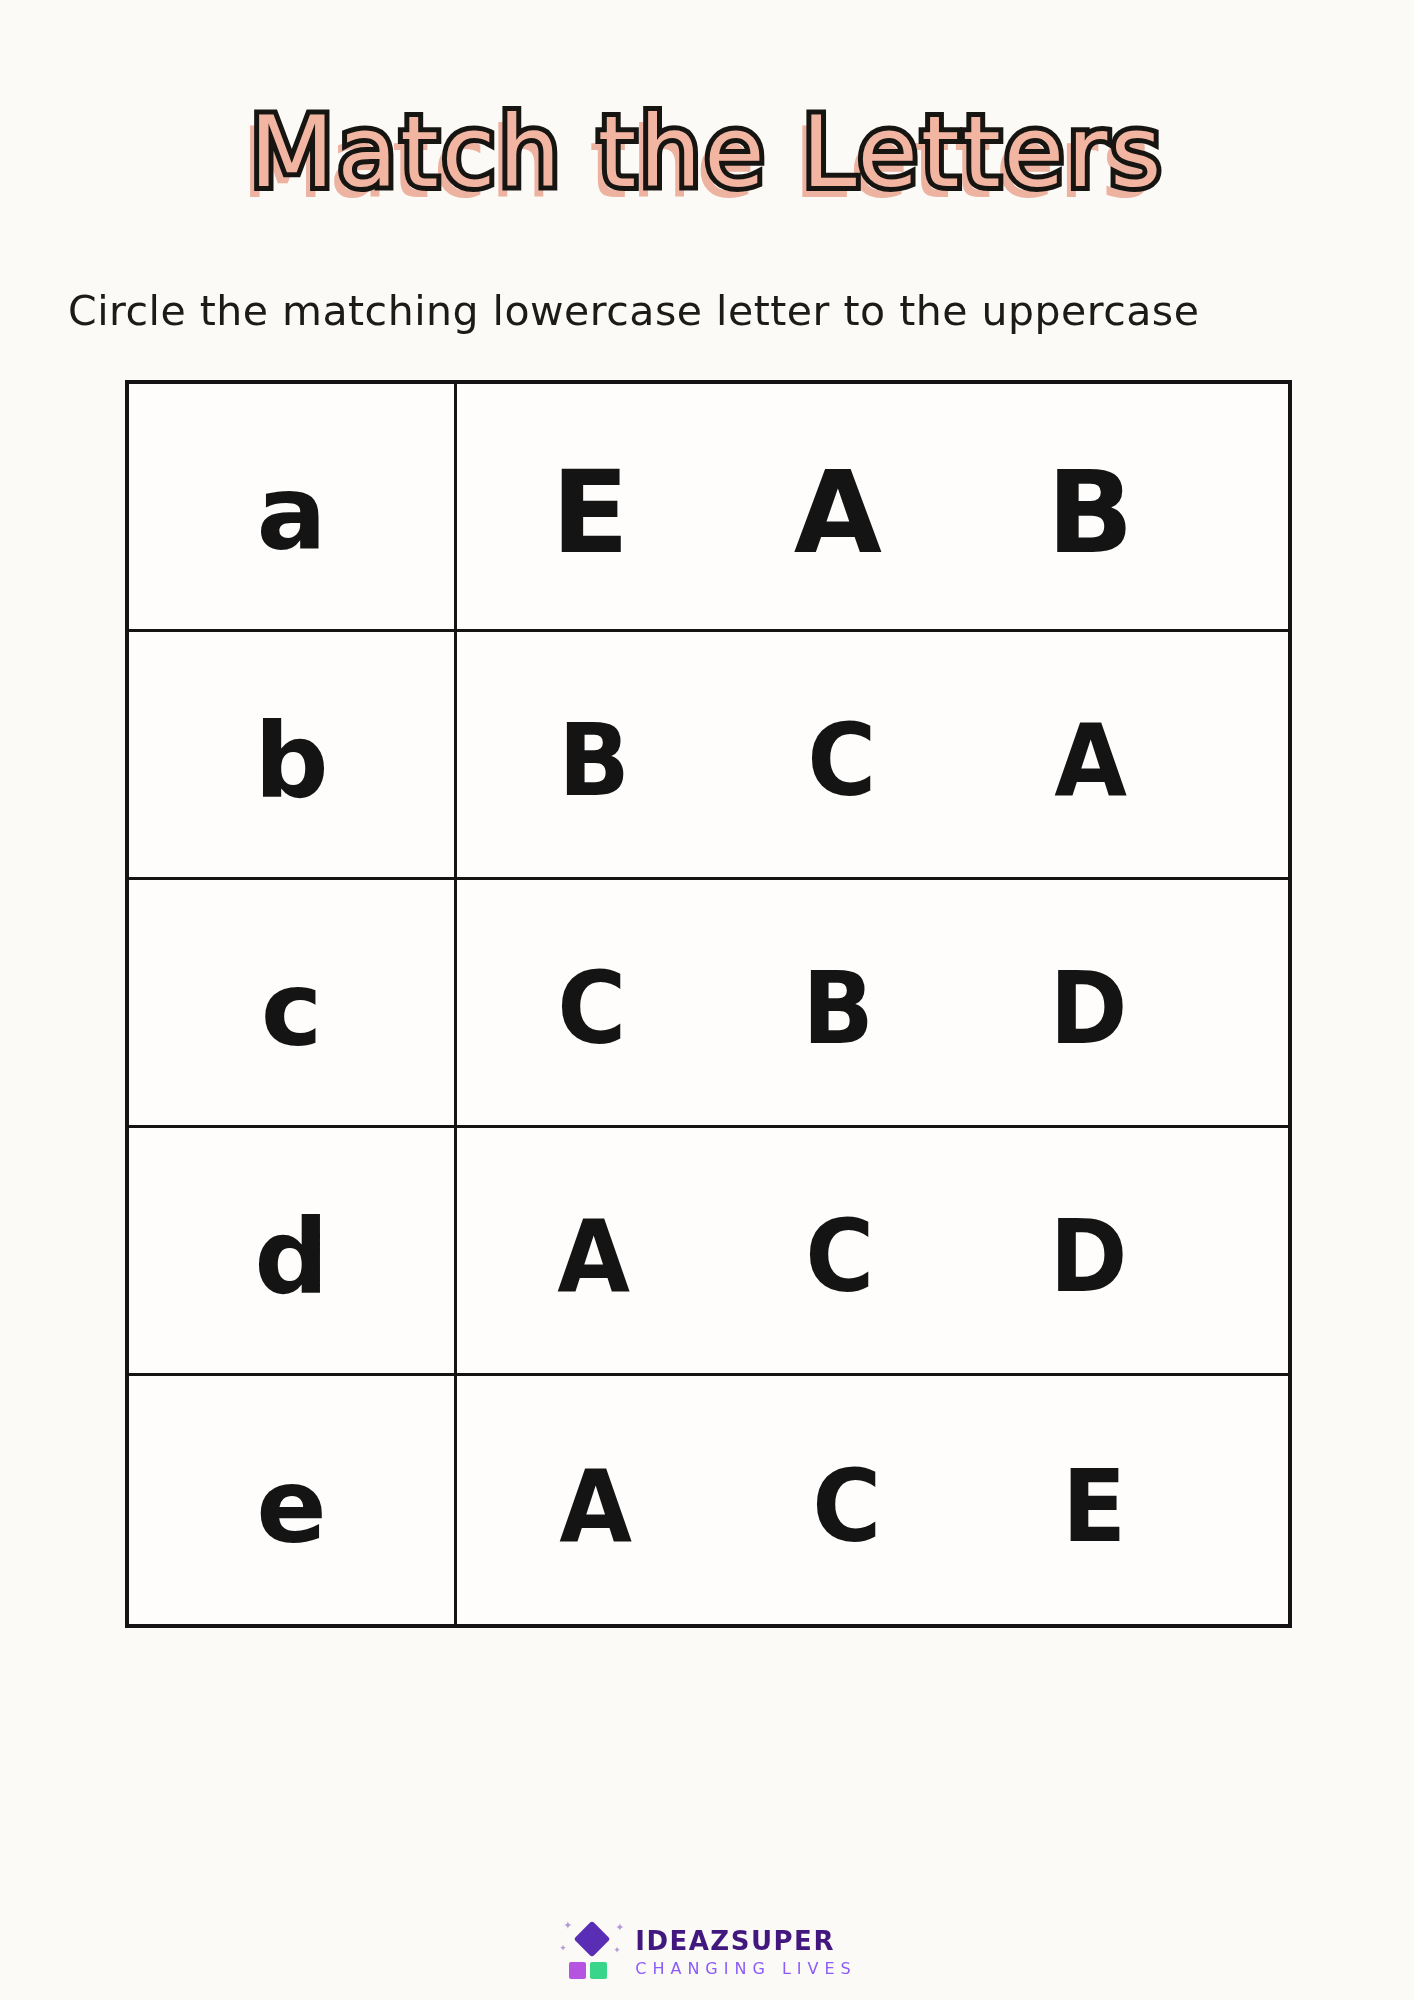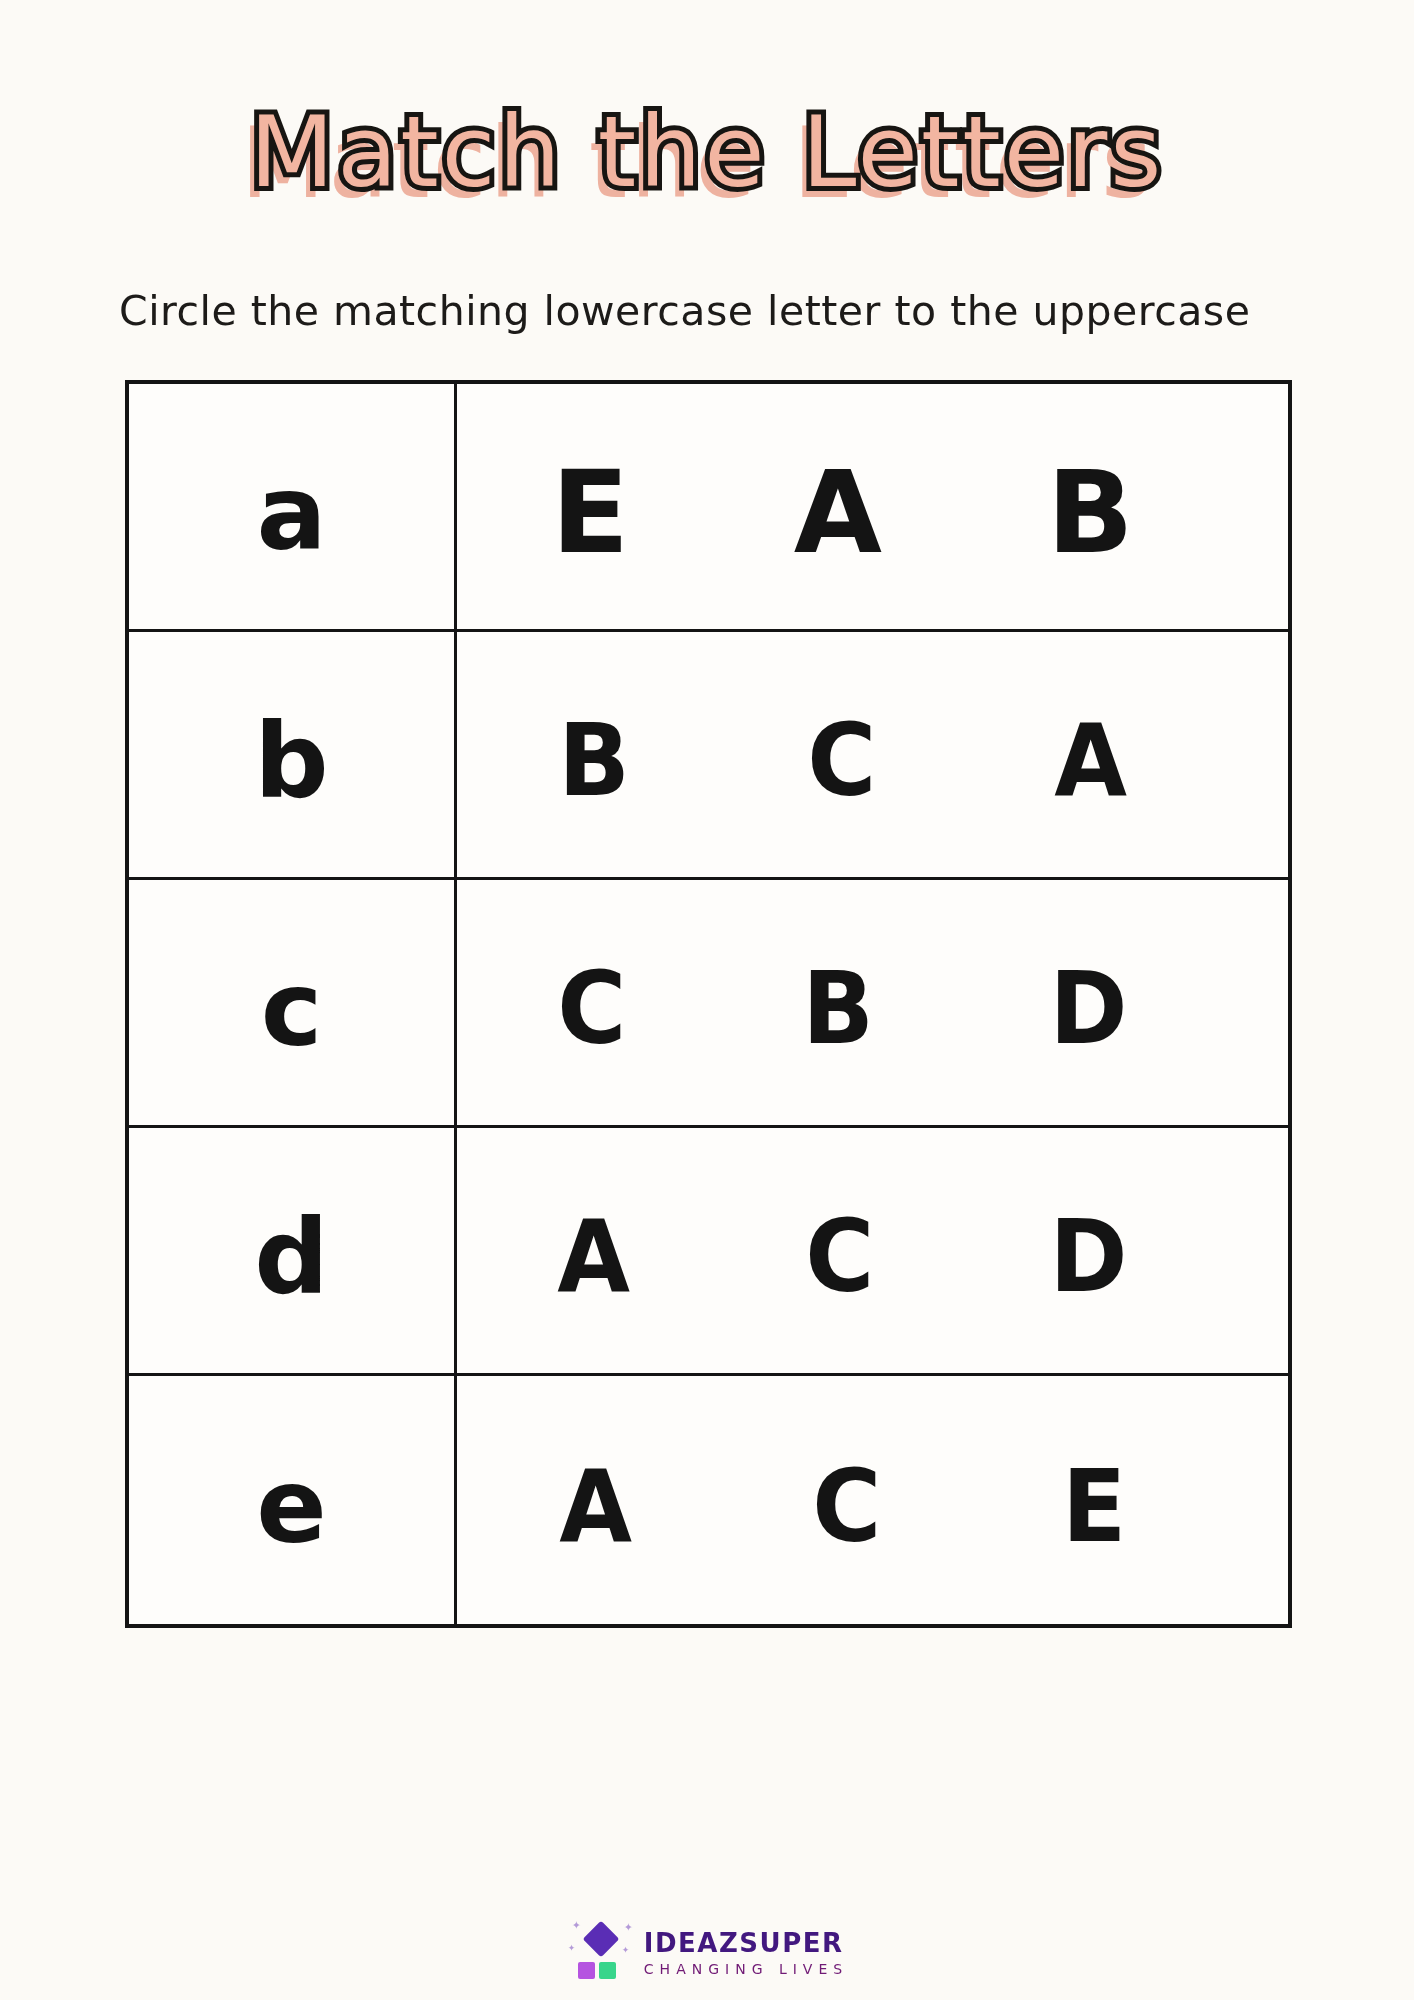--- a/index.html
+++ b/index.html
@@ -25,21 +25,21 @@
   .title-layer {
     position: absolute; left: 0; top: 0;
     width: 100%; text-align: center;
   }
   .title-shadow { color: #eeb2a0; transform: translate(-9px, 11px); }
   .title-outline { color: #171512; -webkit-text-stroke: 10px #171512; }
   .title-fill { color: #f2b5a1; }
 
   
   .instruction {
-    margin: 26px 0 0 119px;
+    margin: 26px 0 0 68px;
     width: 1180px;
     font-size: 41px;
     line-height: 86px;
     color: #1d1b19;
     letter-spacing: 0.5px;
     font-weight: 500;
   }
 
   
   .ws-table {
@@ -103,21 +103,21 @@
     width: 17px; height: 17px; border-radius: 2px;
   }
   .sq-magenta { left: 12px; background: #b554e0; }
   .sq-green   { left: 33px; background: #38d58b; }
   .logo-text { display: flex; flex-direction: column; gap: 3px; }
   .brand {
     font-size: 26px; font-weight: 800; color: #42187f;
     letter-spacing: 1.5px;
   }
   .tagline {
-    font-size: 14px; font-weight: 500; color: #701a75;
+    font-size: 16px; font-weight: 500; color: #8b5cf6;
     letter-spacing: 6px;
   }
 </style>
 </head>
 <body>
 
 <div class="page">
 
   <div class="title-wrap">
     <span class="title-layer title-shadow">Match the Letters</span>

